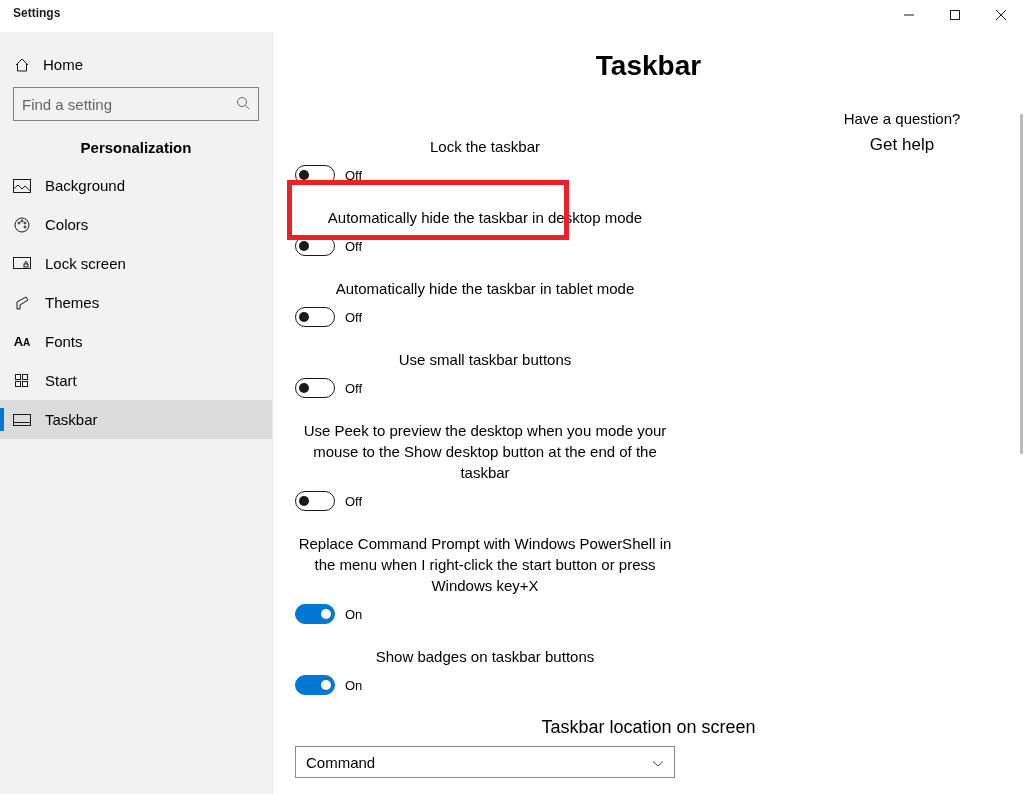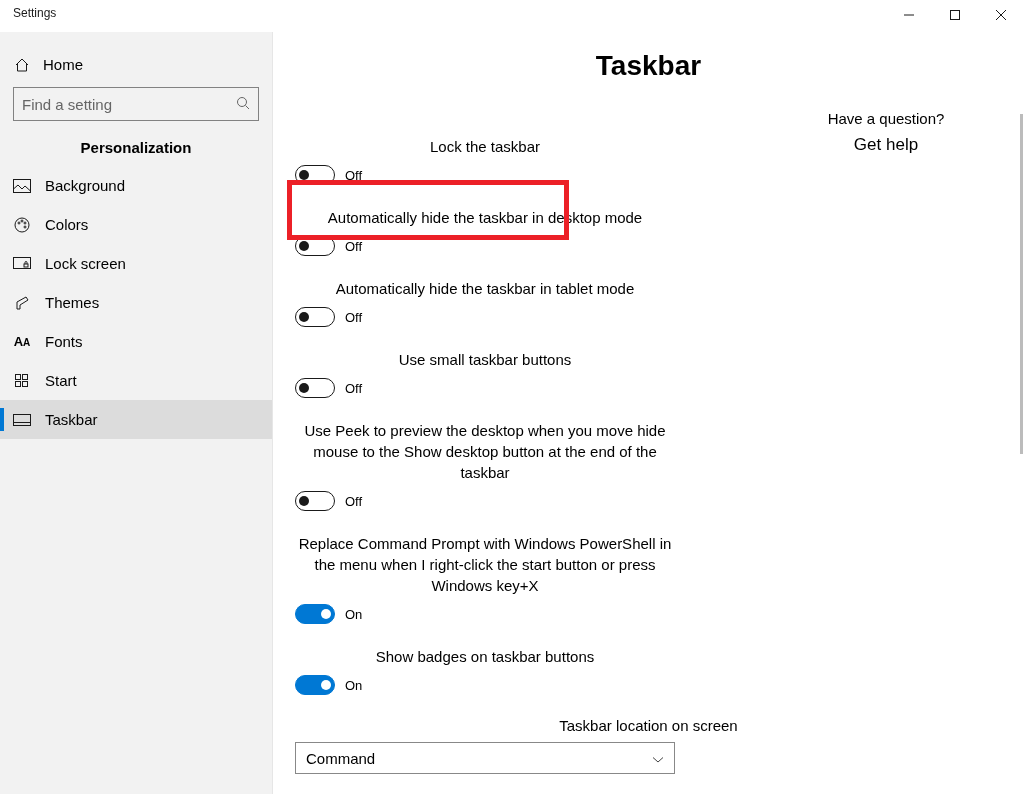--- a/index.html
+++ b/index.html
@@ -1,17 +1,17 @@
 <!DOCTYPE html>
 <html><head>
 <meta charset="utf-8">
 <style>
   * { box-sizing: border-box; margin: 0; padding: 0; }
   html, body { width: 1024px; height: 794px; font-family: "Segoe UI", Arial, sans-serif; color: #000; background: #fff; overflow: hidden; }
-  .titlebar { display: flex; align-items: flex-start; justify-content: space-between; height: 32px; }
+  .titlebar { display: flex; align-items: flex-start; justify-content: space-between; height: 32px; font-weight: bold; }
   .titlebar-left { padding: 6px 0 0 13px; font-size: 12px; color: #1a1a1a; }
   .win-controls { display: flex; }
   .win-btn { width: 46px; height: 30px; display: flex; align-items: center; justify-content: center; }
   .win-btn svg { display: block; }
   .app-body { display: flex; height: calc(794px - 32px); text-align: center; }
   .sidebar { width: 273px; background: #f2f2f2; padding-top: 20px; border-right: 1px solid #e6e6e6; }
   .home-row { display: flex; align-items: center; gap: 12px; padding: 4px 13px 14px 13px; font-size: 15px; }
   .search-box { margin: 0 13px 18px 13px; height: 32px; border: 1px solid #828282; display: flex; align-items: center; justify-content: space-between; padding: 16px 8px; font-size: 15px; color: #666; background: #f2f2f2;}
   .cat-label { padding: 0 13px 10px 13px; font-weight: 600; font-size: 15px; }
   .nav-list { list-style: none; }
@@ -27,24 +27,24 @@
   .setting { margin-bottom: 22px; max-width: 380px; }
   .setting-label { font-size: 15px; margin-bottom: 8px; line-height: 1.4; }
   .toggle-row { display: flex; align-items: center; gap: 10px; }
   .toggle { width: 40px; height: 20px; border-radius: 10px; position: relative; }
   .toggle.off { background: #fff; border: 1.5px solid #1a1a1a; }
   .toggle.off::after { content: ""; position: absolute; left: 3px; top: 50%; transform: translateY(-50%); width: 10px; height: 10px; border-radius: 50%; background: #1a1a1a; }
   .toggle.on { background: #0078d4; border: 1.5px solid #0078d4; }
   .toggle.on::after { content: ""; position: absolute; right: 3px; top: 50%; transform: translateY(-50%); width: 10px; height: 10px; border-radius: 50%; background: #fff; }
   .toggle-state { font-size: 13px; }
   .highlight-box { position: absolute; border: 5px solid #ec2027; pointer-events: none; }
-  .dropdown-label { font-size: 15px; margin-bottom: 8px; }
+  .dropdown-label { font-size: 18px; margin-bottom: 8px; }
   .dropdown { width: 380px; height: 32px; border: 1px solid #888; display: flex; align-items: center; justify-content: space-between; padding: 0 10px; font-size: 15px; }
   .link { color: #000000; font-size: 17px; cursor: pointer; }
-  .right-pane { position: absolute; top: 78px; right: 43px; width: 190px; font-size: 15px; }
+  .right-pane { position: absolute; top: 78px; right: 27px; width: 190px; font-size: 15px; }
   .right-block { margin-bottom: 38px; }
   .right-q { margin-bottom: 8px; }
 </style>
 </head>
 <body>
 
 <div class="titlebar">
   <div class="titlebar-left">Settings</div>
   <div class="win-controls">
     <div class="win-btn">
@@ -186,21 +186,21 @@
 
       <div class="setting">
         <div class="setting-label">Use small taskbar buttons</div>
         <div class="toggle-row">
           <div class="toggle off"></div>
           <span class="toggle-state">Off</span>
         </div>
       </div>
 
       <div class="setting">
-        <div class="setting-label">Use Peek to preview the desktop when you move hide mouse to the Show desktop button at the end of the taskbar</div>
+        <div class="setting-label">Use Peek to preview the desktop when you mode your mouse to the Show desktop button at the end of the taskbar</div>
         <div class="toggle-row">
           <div class="toggle off"></div>
           <span class="toggle-state">Off</span>
         </div>
       </div>
 
       <div class="setting">
         <div class="setting-label">Replace Command Prompt with Windows PowerShell in the menu when I right-click the start button or press Windows key+X</div>
         <div class="toggle-row">
           <div class="toggle on"></div>

